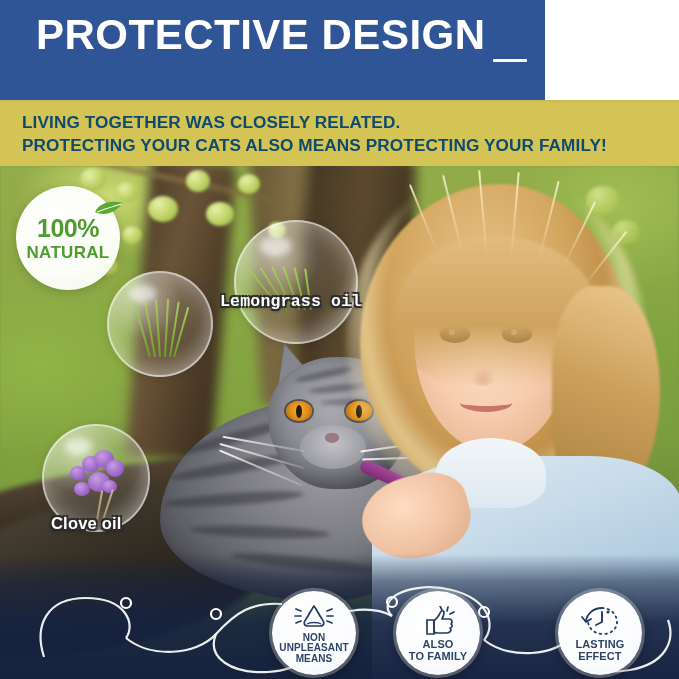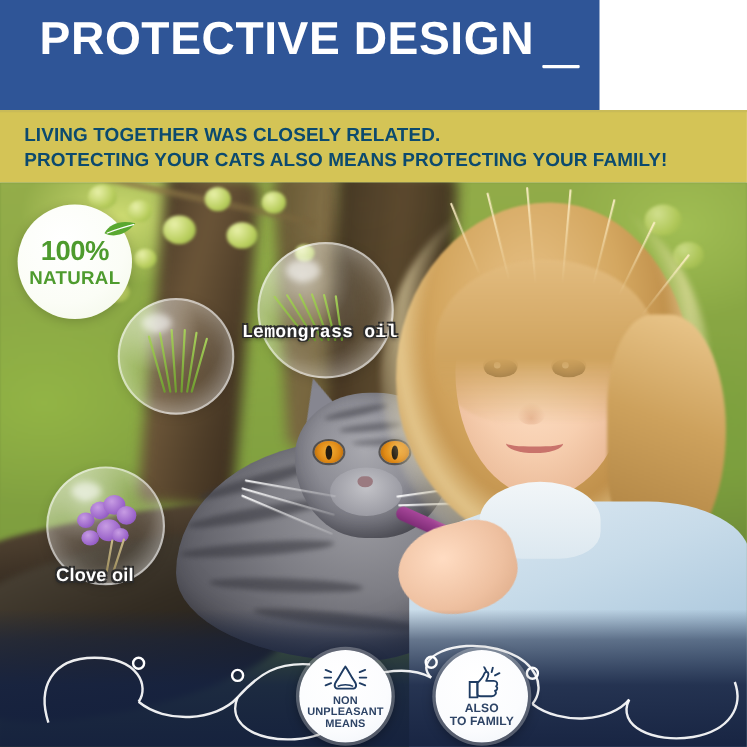--- a/index.html
+++ b/index.html
@@ -514,15 +514,26 @@
     <div class="feature" style="left:396px; top:425px;">
       <svg class="feature-icon" width="38" height="30" viewBox="0 0 38 30">
         <path d="M8 14 L15 14 L15 28 L8 28 Z" fill="none" stroke="#1f3c63" stroke-width="1.7"></path>
         <path d="M15 15 C17 13, 20 10, 21 7 C22 4, 25 4, 25 7 C25 9, 24 11, 23 13 L30 13 C33 13, 34 16, 32 18 C34 19, 33 22, 31 22 C33 24, 31 27, 28 27 L18 27 C16 27, 15 26, 15 25 Z" fill="none" stroke="#1f3c63" stroke-width="1.7" stroke-linejoin="round"></path>
         <path d="M23 4 L21 0 M28 5 L29 1 M31 8 L35 6" stroke="#1f3c63" stroke-width="1.7" stroke-linecap="round"></path>
       </svg>
       <div class="feature-label">ALSO</div>
       <div class="feature-label" style="margin-top:0">TO FAMILY</div>
     </div>
 
+    <div class="feature" style="left:558px; top:425px;">
+      <svg class="feature-icon" width="40" height="30" viewBox="0 0 40 30">
+        <path d="M22 2 C31 2, 37 9, 37 16 C37 23, 31 28, 23 28 C15 28, 9 23, 8 16" fill="none" stroke="#1f3c63" stroke-width="1.8" stroke-linecap="round" stroke-dasharray="1.6 4"></path>
+        <path d="M22 2 C13 2, 7 8, 6 15" fill="none" stroke="#1f3c63" stroke-width="1.8" stroke-linecap="round"></path>
+        <path d="M2 11 L6 16 L11 13" fill="none" stroke="#1f3c63" stroke-width="1.8" stroke-linecap="round" stroke-linejoin="round"></path>
+        <path d="M22 6 L22 16 L16 19" fill="none" stroke="#1f3c63" stroke-width="1.9" stroke-linecap="round"></path>
+        <circle cx="28" cy="6" r="1.6" fill="#1f3c63"></circle>
+      </svg>
+      <div class="feature-label">LASTING</div>
+      <div class="feature-label" style="margin-top:0">EFFECT</div>
+    </div>
 
   </div>
 </div>
 
 </body></html>

